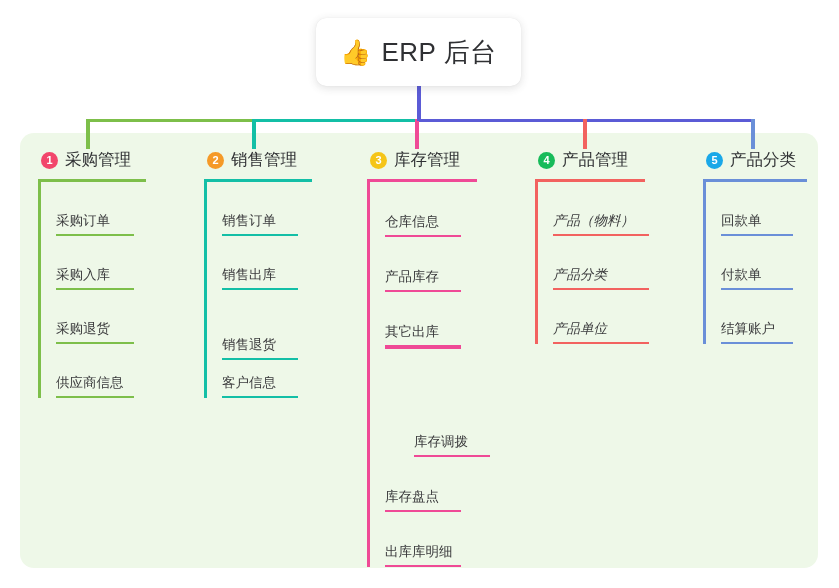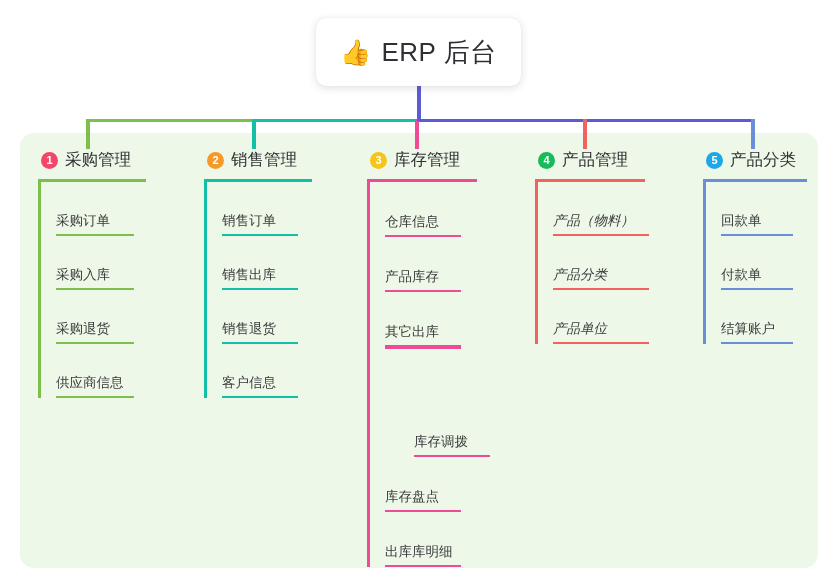--- a/index.html
+++ b/index.html
@@ -209,21 +209,21 @@
         <div class="items" style="height: 216px;">
           <div class="spine" style="background: rgb(19, 191, 166); height: 216px;"></div>
           <div class="item" style="position: absolute; left: 0px; top: 0px; height: 54px;">
             <span class="item-label" style="padding-top: 30px;">销售订单</span>
             <div class="item-rule" style="background: rgb(19, 191, 166); width: 76px;"></div>
           </div>
           <div class="item" style="position: absolute; left: 0px; top: 54px; height: 54px;">
             <span class="item-label" style="padding-top: 30px;">销售出库</span>
             <div class="item-rule" style="background: rgb(19, 191, 166); width: 76px;"></div>
           </div>
-          <div class="item" style="position: absolute; left: 0px; top: 108px; height: 54px;">
+          <div class="item" style="position: absolute; left: 0px; top: 124px; height: 54px;">
             <span class="item-label" style="padding-top: 30px;">销售退货</span>
             <div class="item-rule" style="background: rgb(19, 191, 166); width: 76px;"></div>
           </div>
           <div class="item" style="position: absolute; left: 0px; top: 162px; height: 54px;">
             <span class="item-label" style="padding-top: 30px;">客户信息</span>
             <div class="item-rule" style="background: rgb(19, 191, 166); width: 76px;"></div>
           </div>
         </div>
       </div>
       <div class="column" style="left: 367px; top: 148px;">

